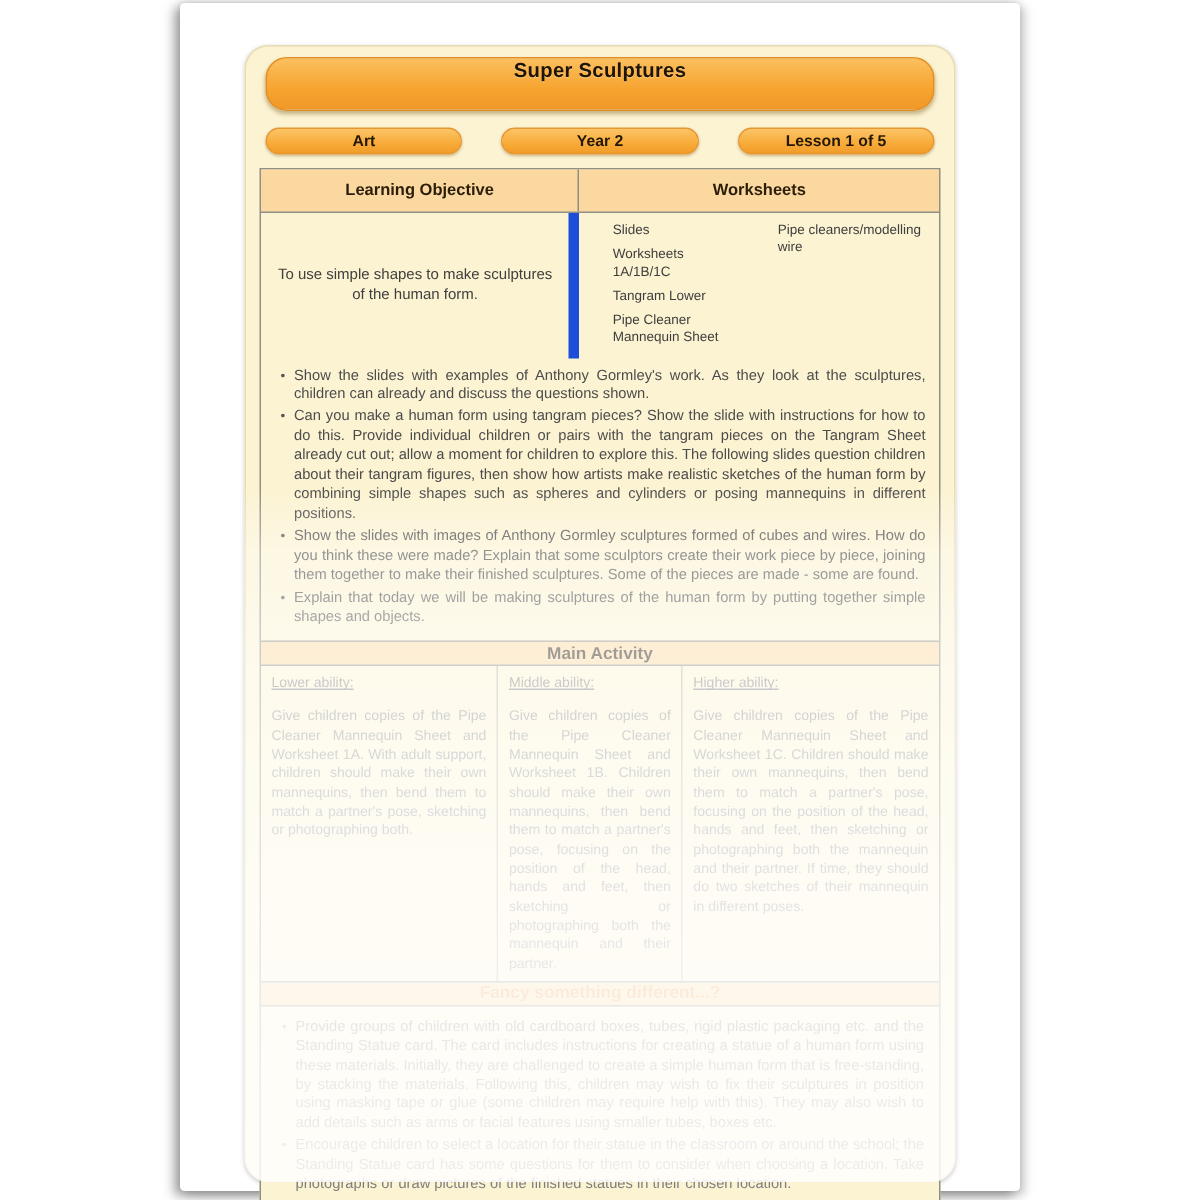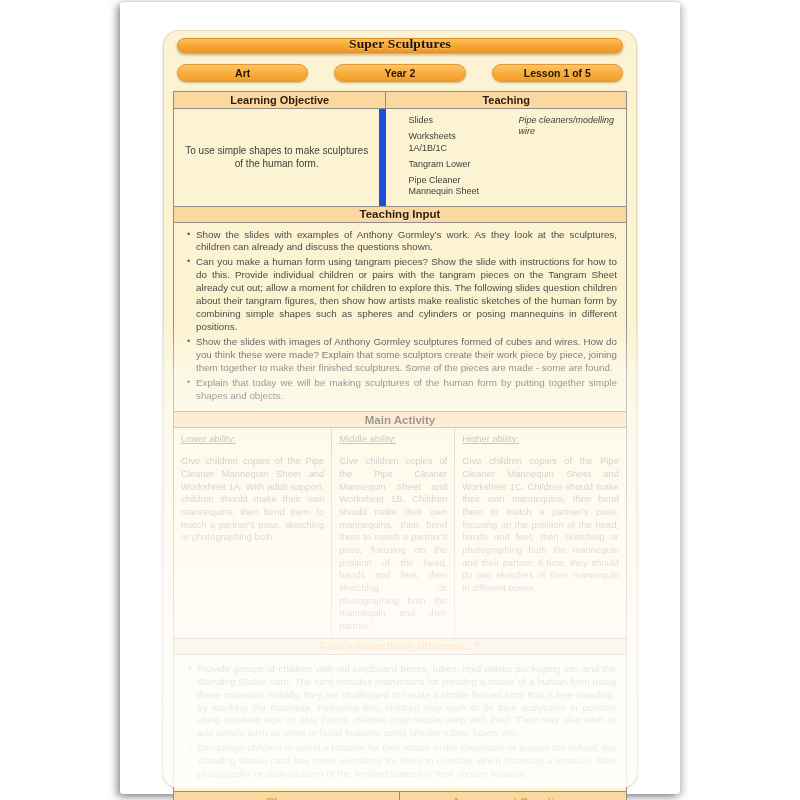--- a/index.html
+++ b/index.html
@@ -13,61 +13,60 @@
     filter: blur(0.35px);
   }
 
   .card {
     position:absolute; left:43px; top:28px; width:474px; height:758px;
     background:#FCF3D2; border-radius:16px;
     box-shadow: 0 1px 3px rgba(0,0,0,.18), inset 0 0 0 1px rgba(220,205,160,.6);
     padding:8px 10px 0 10px;
   }
   .title-pill {
-    height:15px; margin:0 4px;
+    height:36px; margin:0 4px;
     background: linear-gradient(180deg,#FCBF5E 0%,#F6A42F 60%,#EF982A 100%);
     border:1px solid #E08F28; border-radius:14px;
     box-shadow: 0 2px 3px rgba(120,90,30,.45);
-    display:flex; align-items:flex-end; justify-content:center;
+    display:flex; align-items:flex-start; justify-content:center;
     font-weight:bold; font-size:13.5px; color:#201403; letter-spacing:.2px;
     text-shadow: 0 1px 0 rgba(255,255,255,.35);
-    font-family: Liberation Serif, serif;
   }
   .pills-row { display:flex; gap:26px; margin:11px 4px 0 4px; }
   .sub-pill {
     flex:1; height:18px;
     background: linear-gradient(180deg,#FCC468 0%,#F7A935 65%,#F09C2C 100%);
     border:1px solid #E59732; border-radius:10px;
     box-shadow: 0 1px 2px rgba(120,90,30,.4);
     display:flex; align-items:center; justify-content:center;
     font-weight:bold; font-size:10.5px; color:#241705;
   }
 
   .tbl { margin-top:9px; border:1px solid #8F8F87; background:#FCF3D2; }
 
   .row-heads { display:flex; background:#FBD8A0; border-bottom:1px solid #8F8F87; }
   .row-heads .hcell {
-    height:16px; display:flex; align-items:center; justify-content:center;
+    height:28px; display:flex; align-items:center; justify-content:center;
     font-weight:bold; font-size:11px; color:#2B1D09;
   }
   .hcell.c1 { width:47%; border-right:1px solid #8F8F87; }
   .hcell.c2 { width:53%; }
 
   .row-objective { display:flex; min-height:55px; }
   .obj-cell {
     width:47%; border-right:7px solid #1d4ed8; padding:6px 8px;
     display:flex; align-items:center; justify-content:center;
     text-align:center; font-size:10px; color:#3E3E3E; line-height:1.3;
   }
   .res-cell { width:53%; display:flex; padding:3px 6px 3px 6px; }
   .res-col { font-size:9px; color:#3E3E3E; line-height:1.25;margin-left:16px; }
   .res-col.left  { width:47%; padding-right:4px; }
   .res-col.right { width:53%; padding-left:2px; }
   .res-col.left  div { margin:3px 0 5px 0; }
-  .res-col.right div { margin:3px 0 7px 0;font-style:italic; }
+  .res-col.right div { margin:3px 0 7px 0; }
 
   .bar {
     height:17px; background:#FBD8A0;
     border-top:1px solid #8F8F87; border-bottom:1px solid #8F8F87;
     display:flex; align-items:center; justify-content:center;
     font-weight:bold; font-size:11.5px; color:#2B1D09;
     text-shadow: 0 1px 0 rgba(255,255,255,.5);
   }
   .bar.orange-text { color:#EE9C43; }
 
@@ -129,41 +128,40 @@
         </div>
         <div class="sub-pill">
           <span>Lesson 1 of 5</span>
         </div>
       </div>
 
       <div class="tbl">
 
         <div class="row-heads">
           <div class="hcell c1">Learning Objective</div>
-          <div class="hcell c2">Teaching</div>
+          <div class="hcell c2">Worksheets</div>
         </div>
 
         <div class="row-objective">
           <div class="obj-cell">To use simple shapes to make sculptures of the human form.</div>
           <div class="res-cell">
             <div class="res-col left">
 
             <div>Slides</div>
                 <div>Worksheets 1A/1B/1C</div>
                 <div>Tangram Lower</div>
                 <div>Pipe Cleaner Mannequin Sheet</div>
               </div>
             <div class="res-col right">
 
             <div>Pipe cleaners/modelling wire</div>
               </div>
           </div>
         </div>
 
-        <div class="bar">Teaching Input</div>
 
         <div class="bullets">
 
             <div class="b-item">
               <span class="dot">•</span>
               <span class="tx">Show the slides with examples of Anthony Gormley's work. As they look at the sculptures, children can already and discuss the questions shown.</span>
             </div>
 
             <div class="b-item">
               <span class="dot">•</span>

